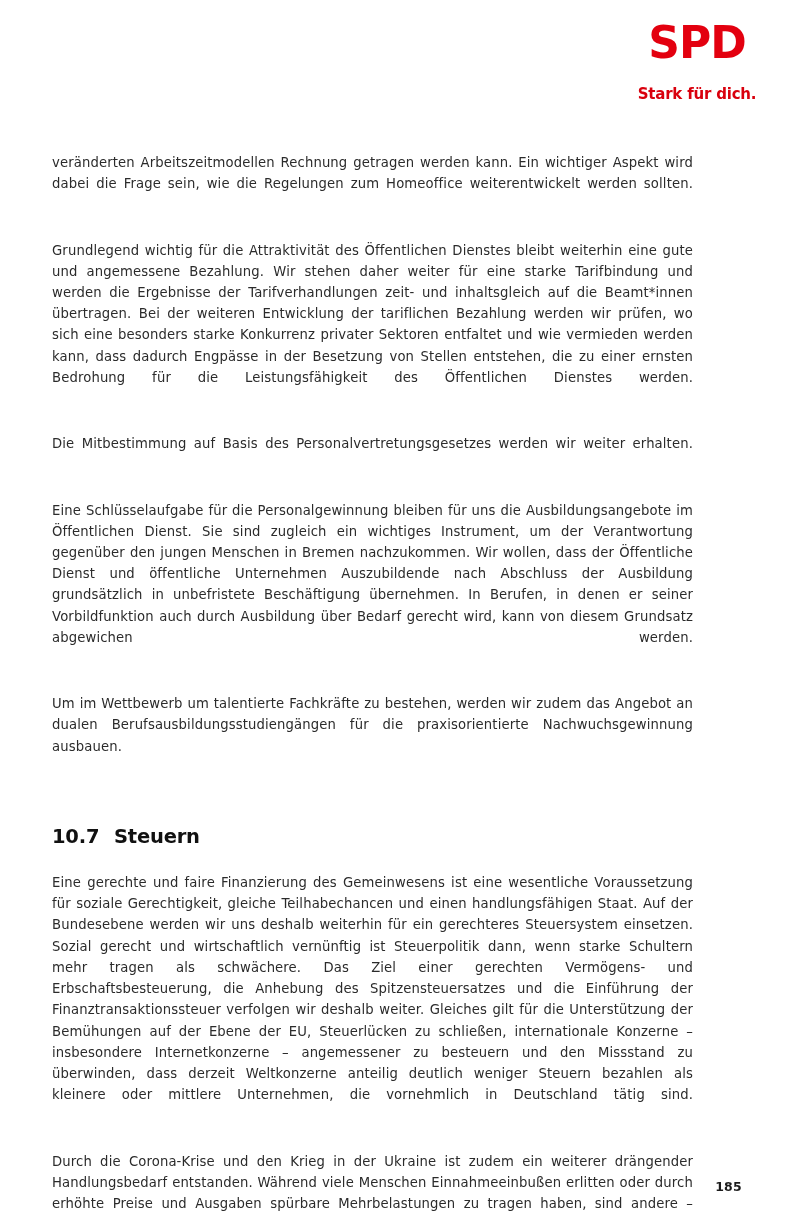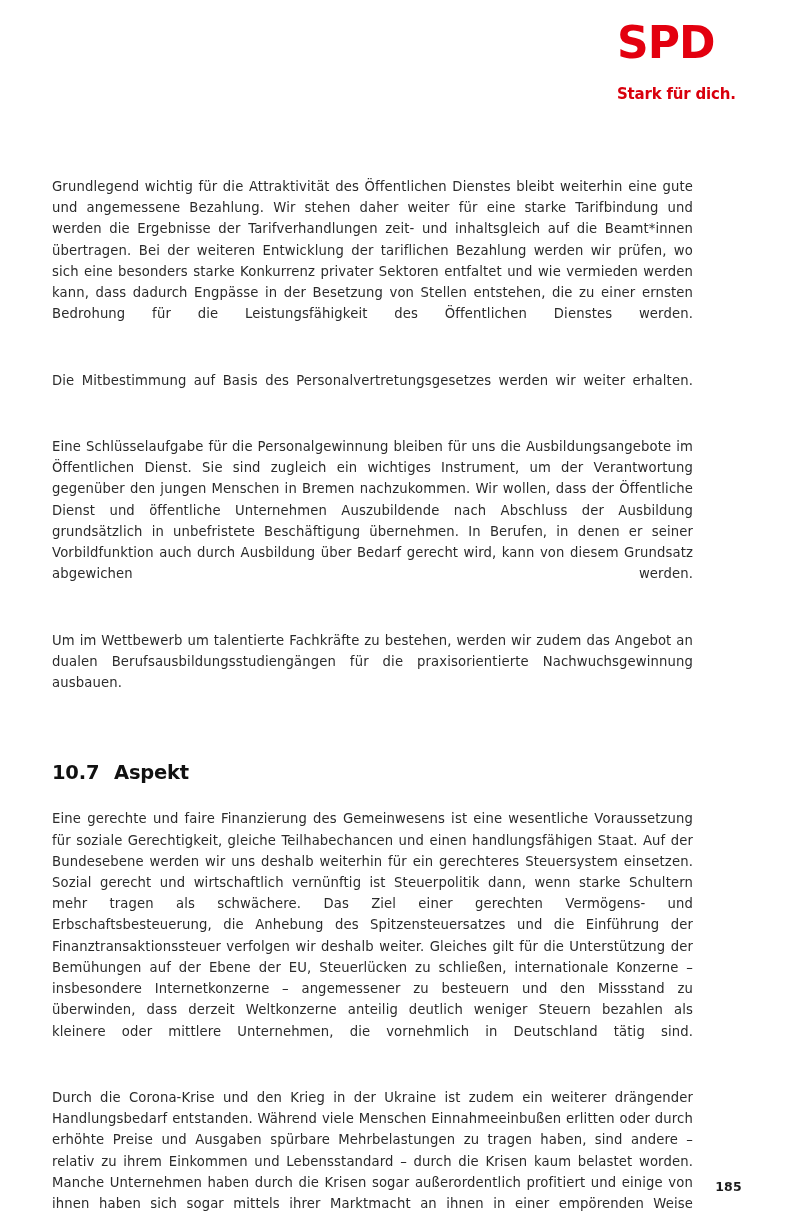--- a/index.html
+++ b/index.html
@@ -22,21 +22,21 @@
     inset: 0;
     background: #ffffff;
   }
 
   
   .logo-block {
     position: absolute;
     top: 22px;
     right: 16px;
     width: 160px;
-    text-align: left;
+    text-align: center;
     line-height: 1;
   }
   .logo-wordmark {
     font-family: "DejaVu Sans", "Liberation Sans", sans-serif;
     font-weight: 700;
     font-size: 44px;
     letter-spacing: -1px;
     color: #e3000f;
     display: block;
     line-height: 0.95;
@@ -114,32 +114,33 @@
 
 <div class="page">
 
   <div class="logo-block">
     <span class="logo-wordmark">SPD</span>
     <span class="logo-tagline">Stark für dich.</span>
   </div>
 
   <div class="content">
 
+    <p class="body-text">veränderten Arbeitszeitmodellen Rechnung getragen werden kann. Ein wichtiger Aspekt wird dabei die Frage sein, wie die Regelungen zum Homeoffice weiterentwickelt werden sollten.</p>
 
     <p class="body-text gap">Grundlegend wichtig für die Attraktivität des Öffentlichen Dienstes bleibt weiterhin eine gute und angemessene Bezahlung. Wir stehen daher weiter für eine starke Tarifbindung und werden die Ergebnisse der Tarifverhandlungen zeit- und inhaltsgleich auf die Beamt*innen übertragen. Bei der weiteren Entwicklung der tariflichen Bezahlung werden wir prüfen, wo sich eine besonders starke Konkurrenz privater Sektoren entfaltet und wie vermieden werden kann, dass dadurch Engpässe in der Besetzung von Stellen entstehen, die zu einer ernsten Bedrohung für die Leistungsfähigkeit des Öffentlichen Dienstes werden.</p>
 
     <p class="body-text gap">Die Mitbestimmung auf Basis des Personalvertretungsgesetzes werden wir weiter erhalten.</p>
 
     <p class="body-text gap">Eine Schlüsselaufgabe für die Personalgewinnung bleiben für uns die Ausbildungsangebote im Öffentlichen Dienst. Sie sind zugleich ein wichtiges Instrument, um der Verantwortung gegenüber den jungen Menschen in Bremen nachzukommen. Wir wollen, dass der Öffentliche Dienst und öffentliche Unternehmen Auszubildende nach Abschluss der Ausbildung grundsätzlich in unbefristete Beschäftigung übernehmen. In Berufen, in denen er seiner Vorbildfunktion auch durch Ausbildung über Bedarf gerecht wird, kann von diesem Grundsatz abgewichen werden.</p>
 
     <p class="body-text gap">Um im Wettbewerb um talentierte Fachkräfte zu bestehen, werden wir zudem das Angebot an dualen Berufsausbildungsstudiengängen für die praxisorientierte Nachwuchsgewinnung ausbauen.</p>
 
     <h2 class="section-heading">
       <span class="sec-num">10.7</span>
-      <span class="sec-title">Aspekt</span>
+      <span class="sec-title">Steuern</span>
     </h2>
 
     <p class="body-text gap">Eine gerechte und faire Finanzierung des Gemeinwesens ist eine wesentliche Voraussetzung für soziale Gerechtigkeit, gleiche Teilhabechancen und einen handlungsfähigen Staat. Auf der Bundesebene werden wir uns deshalb weiterhin für ein gerechteres Steuersystem einsetzen. Sozial gerecht und wirtschaftlich vernünftig ist Steuerpolitik dann, wenn starke Schultern mehr tragen als schwächere. Das Ziel einer gerechten Vermögens- und Erbschaftsbesteuerung, die Anhebung des Spitzensteuersatzes und die Einführung der Finanztransaktionssteuer verfolgen wir deshalb weiter. Gleiches gilt für die Unterstützung der Bemühungen auf der Ebene der EU, Steuerlücken zu schließen, internationale Konzerne – insbesondere Internetkonzerne – angemessener zu besteuern und den Missstand zu überwinden, dass derzeit Weltkonzerne anteilig deutlich weniger Steuern bezahlen als kleinere oder mittlere Unternehmen, die vornehmlich in Deutschland tätig sind.</p>
 
     <p class="body-text gap">Durch die Corona-Krise und den Krieg in der Ukraine ist zudem ein weiterer drängender Handlungsbedarf entstanden. Während viele Menschen Einnahmeeinbußen erlitten oder durch erhöhte Preise und Ausgaben spürbare Mehrbelastungen zu tragen haben, sind andere – relativ zu ihrem Einkommen und Lebensstandard – durch die Krisen kaum belastet worden. Manche Unternehmen haben durch die Krisen sogar außerordentlich profitiert und einige von ihnen haben sich sogar mittels ihrer Marktmacht an ihnen in einer empörenden Weise leistungslos bereichert.</p>
 
   </div>
 
   <div class="page-number">185</div>
 

